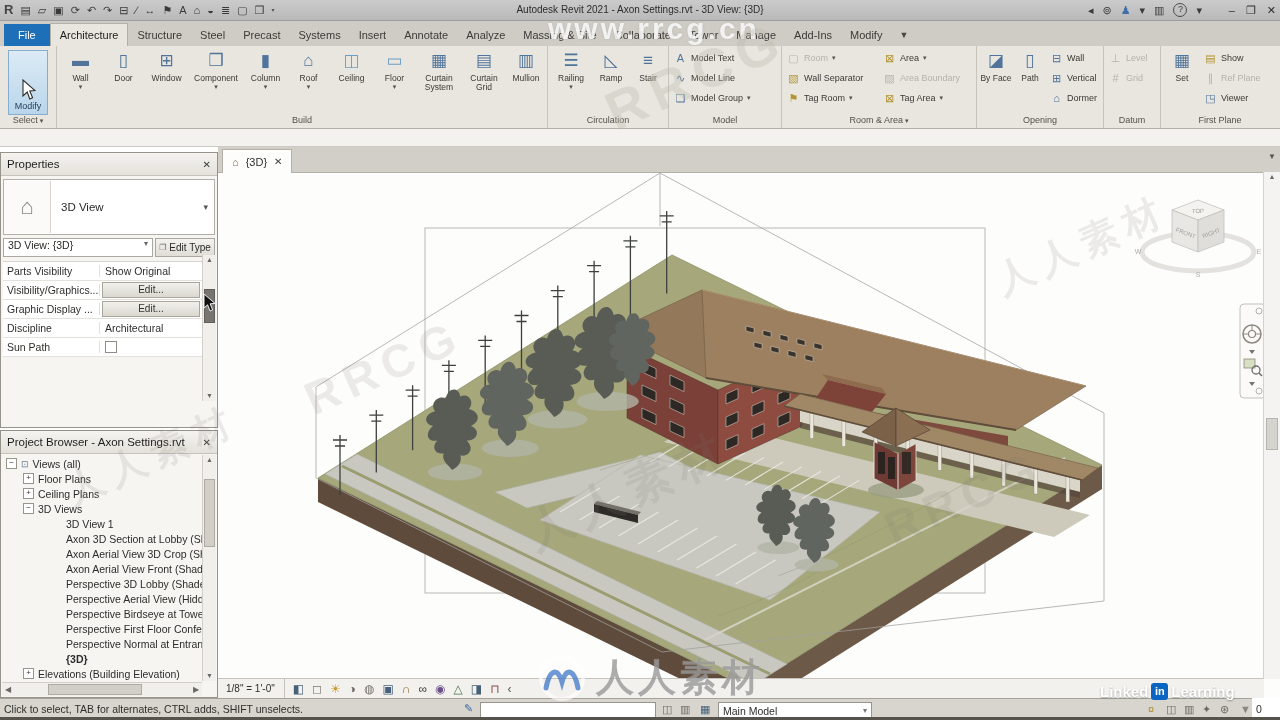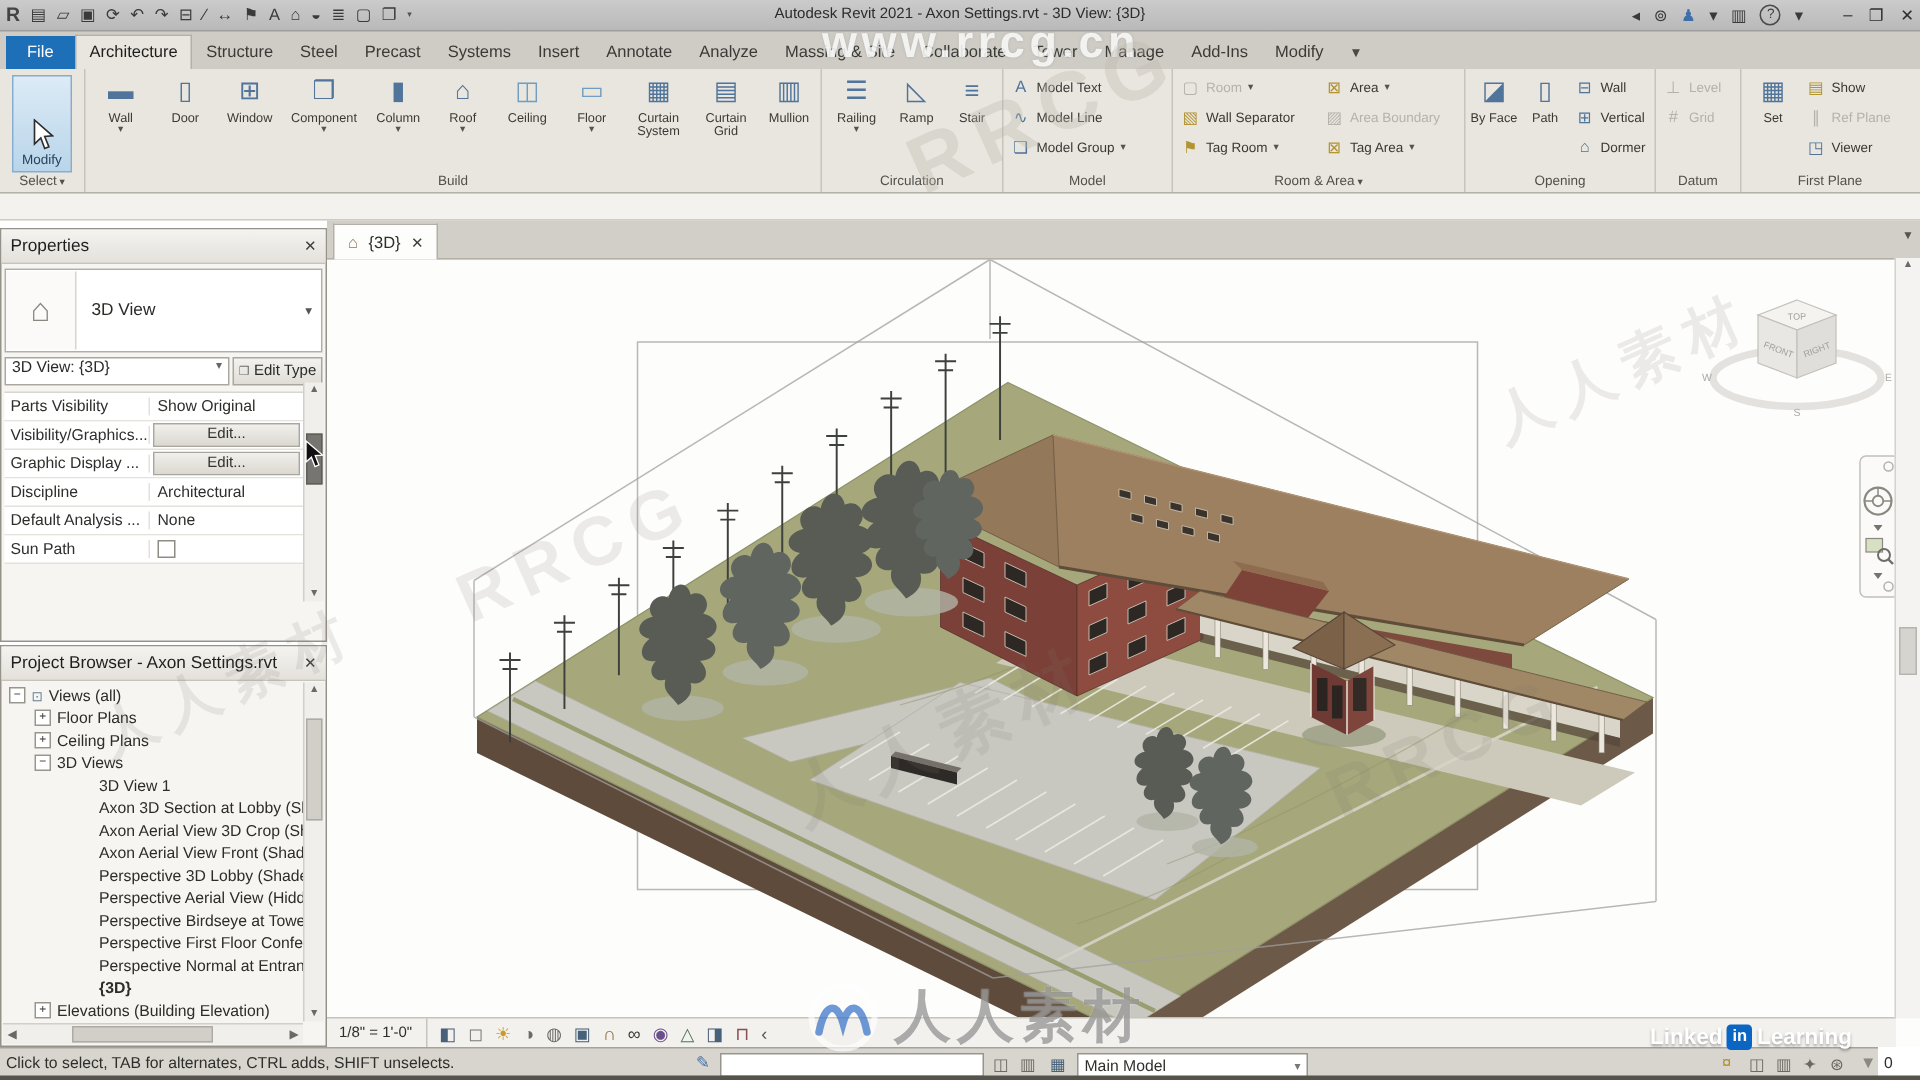--- a/index.html
+++ b/index.html
@@ -430,24 +430,20 @@
         <div class="gl">Graphic Display ...</div>
         <div class="gv" style="padding:0">
           <div class="gbtn">Edit...</div>
         </div>
       </div>
     <div class="grow">
         <div class="gl">Discipline</div>
         <div class="gv">Architectural</div>
       </div>
     <div class="grow">
-        <div class="gl">Default Analysis ...</div>
-        <div class="gv">None</div>
-      </div>
-    <div class="grow">
         <div class="gl">Sun Path</div>
         <div class="gv">
           <div class="pcheck"></div>
         </div>
       </div>
   </div>
   <div class="pvscroll" style="top:102px;height:146px">
     <div class="sarrow">▲</div>
     <div class="sthumb dark" style="height:32px;margin-top:24px"></div>
     <div class="sarrow" style="position:absolute;bottom:0;left:0;right:0">▼</div>

